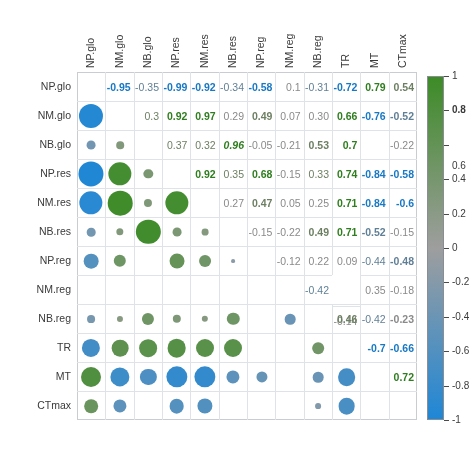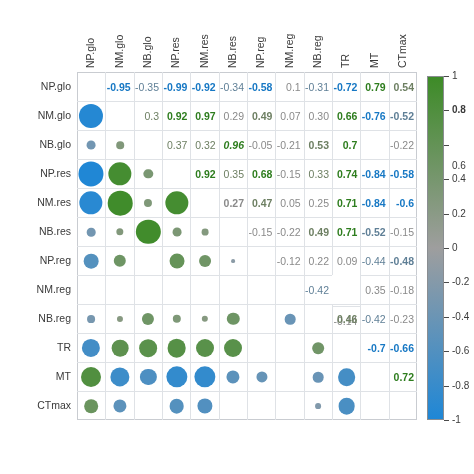--- a/index.html
+++ b/index.html
@@ -190,21 +190,21 @@
     <div class="cell vline hline" style="left: 105.333px; top: 188px; width: 28.3333px; height: 29px;">
       <div class="dot" style="width: 24.5733px; height: 24.5733px; background: rgb(64, 140, 43);"></div>
     </div>
     <div class="cell vline hline" style="left: 133.667px; top: 188px; width: 28.3333px; height: 29px;">
       <div class="dot" style="width: 8.10667px; height: 8.10667px; background: rgb(127, 152, 120);"></div>
     </div>
     <div class="cell vline hline" style="left: 162px; top: 188px; width: 28.3333px; height: 29px;">
       <div class="dot" style="width: 23.3067px; height: 23.3067px; background: rgb(69, 141, 49);"></div>
     </div>
     <div class="cell vline hline" style="left: 190.333px; top: 188px; width: 28.3333px; height: 29px;"></div>
-    <div class="cell vline hline" style="left: 218.667px; top: 188px; width: 28.3333px; height: 29px; font-weight: bold;">
+    <div class="cell vline hline" style="left: 218.667px; top: 188px; width: 28.3333px; height: 29px;">
       <span class="val" style="color: rgb(138, 138, 138);">0.27</span>
     </div>
     <div class="cell vline hline" style="left: 247px; top: 188px; width: 28.3333px; height: 29px;">
       <span class="val strong" style="color: rgb(109, 127, 98);">0.47</span>
     </div>
     <div class="cell vline hline" style="left: 275.333px; top: 188px; width: 28.3333px; height: 29px;">
       <span class="val" style="color: rgb(138, 138, 138);">0.05</span>
     </div>
     <div class="cell vline hline" style="left: 303.667px; top: 188px; width: 28.3333px; height: 29px;">
       <span class="val" style="color: rgb(138, 138, 138);">0.25</span>
@@ -326,21 +326,21 @@
     <div class="cell vline hline" style="left: 275.333px; top: 304px; width: 28.3333px; height: 29px;">
       <div class="dot" style="width: 10.64px; height: 10.64px; background: rgb(105, 148, 182);"></div>
     </div>
     <div class="cell vline hline" style="left: 303.667px; top: 304px; width: 28.3333px; height: 29px;"></div>
     <div class="cell vline hline" style="left: 332px; top: 304px; width: 28.3333px; height: 29px;">
       <span class="val strong" style="color: rgb(109, 127, 98);">0.46</span>
     </div>
     <div class="cell vline hline" style="left: 360.333px; top: 304px; width: 28.3333px; height: 29px;">
       <span class="val" style="color: rgb(95, 127, 150);">-0.42</span>
     </div>
-    <div class="cell vline hline" style="left: 388.667px; top: 304px; width: 28.3333px; height: 29px;">
+    <div class="cell vline hline" style="left: 388.667px; top: 304px; width: 28.3333px; height: 29px; font-weight: bold;">
       <span class="val" style="color: rgb(138, 138, 138);">-0.23</span>
     </div>
     <div class="cell hline" style="left: 77px; top: 333px; width: 28.3333px; height: 29px;">
       <div class="dot" style="width: 18.24px; height: 18.24px; background: rgb(67, 141, 198);"></div>
     </div>
     <div class="cell vline hline" style="left: 105.333px; top: 333px; width: 28.3333px; height: 29px;">
       <div class="dot" style="width: 16.72px; height: 16.72px; background: rgb(94, 145, 79);"></div>
     </div>
     <div class="cell vline hline" style="left: 133.667px; top: 333px; width: 28.3333px; height: 29px;">
       <div class="dot" style="width: 17.7333px; height: 17.7333px; background: rgb(90, 145, 75);"></div>

